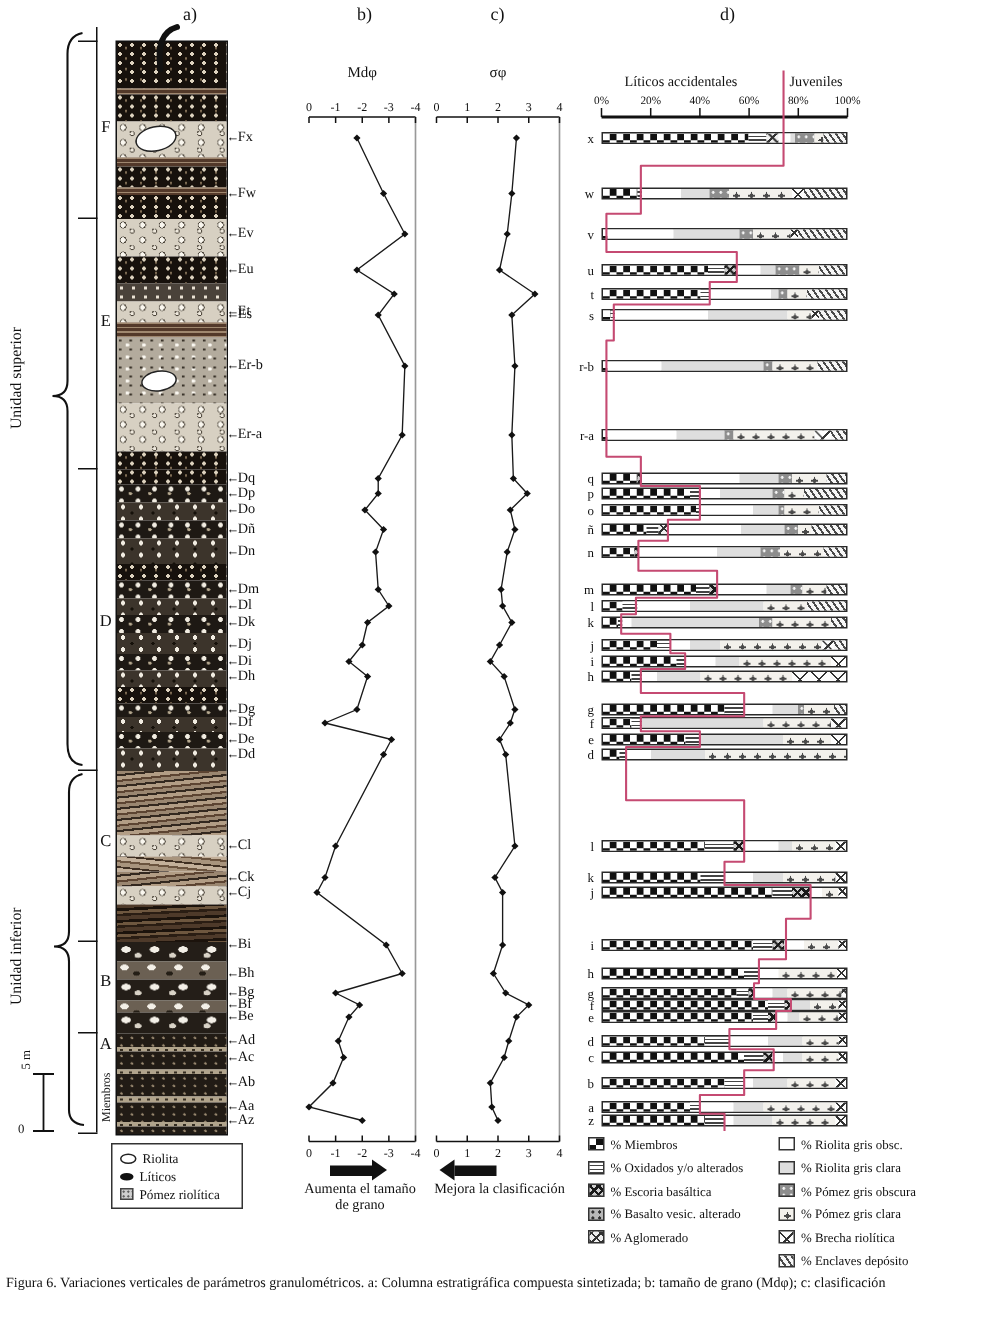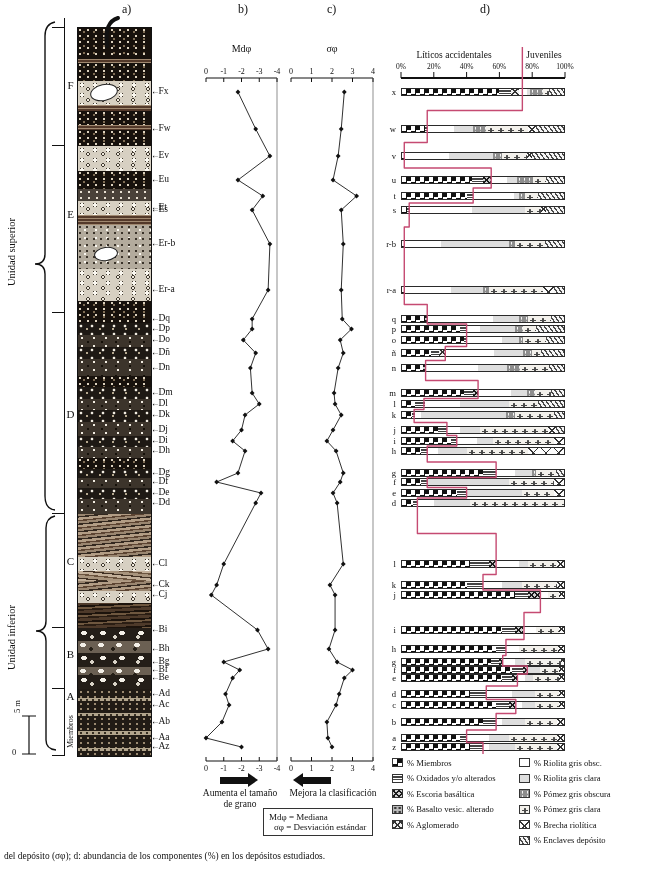--- a/index.html
+++ b/index.html
@@ -686,25 +686,35 @@
       <text x="565" y="69" text-anchor="middle" font-size="7.5" font-family="Liberation Serif, serif" fill="#111111">100%</text>
       <path d="M 522.36 47 L 522.36 96 L 522.36 110.5 L 427.24 110.5 L 427.24 133 L 427.24 142.5 L 404.28 142.5 L 404.28 160 L 404.28 168 L 491.2 168 L 491.2 184 L 491.2 188 L 473.15999999999997 188 L 473.15999999999997 200 L 473.15999999999997 203 L 409.2 203 L 409.2 214 L 409.2 227 L 404.28 227 L 404.28 248 L 404.28 267 L 404.28 267 L 404.28 294 L 404.28 304.5 L 427.24 304.5 L 427.24 323 L 427.24 324 L 466.6 324 L 466.6 333 L 466.6 334.5 L 466.6 334.5 L 466.6 344 L 466.6 346.5 L 445.28 346.5 L 445.28 357 L 445.28 360.5 L 425.6 360.5 L 425.6 372 L 425.6 380.5 L 478.08 380.5 L 478.08 397 L 478.08 398.5 L 423.96 398.5 L 423.96 408 L 423.96 409.5 L 414.12 409.5 L 414.12 419 L 414.12 422.5 L 446.92 422.5 L 446.92 434 L 446.92 435.5 L 456.76 435.5 L 456.76 445 L 456.76 446 L 427.24 446 L 427.24 455 L 427.24 462 L 496.12 462 L 496.12 477 L 496.12 477.5 L 427.24 477.5 L 427.24 486 L 427.24 487.5 L 466.6 487.5 L 466.6 497 L 466.6 498 L 417.4 498 L 417.4 507 L 417.4 533.5 L 496.12 533.5 L 496.12 568 L 496.12 574.5 L 483 574.5 L 483 589 L 483 590 L 540.4 590 L 540.4 599 L 540.4 612.5 L 524 612.5 L 524 634 L 524 639.5 L 505.96 639.5 L 505.96 653 L 505.96 655.5 L 502.68 655.5 L 502.68 666 L 502.68 666 L 527.28 666 L 527.28 674 L 527.28 674 L 517.44 674 L 517.44 682 L 517.44 686 L 486.28 686 L 486.28 698 L 486.28 699.5 L 515.8 699.5 L 515.8 709 L 515.8 713.5 L 496.12 713.5 L 496.12 726 L 496.12 730 L 466.6 730 L 466.6 742 L 466.6 742.5 L 483 742.5 L 483 751 L 483 754" fill="none" stroke="#c54a72" stroke-width="1.4" stroke-linejoin="round"></path>
     </svg>
 
   <div class="thick-arrow right" style="left:220px;top:777px;width:28px;"></div>
   <div class="arrow-text" style="left:194px;top:788px;width:92px;">Aumenta el tamaño</div>
   <div class="arrow-text" style="left:194px;top:799px;width:92px;">de grano</div>
   <div class="thick-arrow left" style="left:303px;top:777px;width:28px;"></div>
   <div class="arrow-text" style="left:283px;top:788px;width:100px;">Mejora la clasificación</div>
 
-  <div id="note-box">
-    <div>Mdφ = Mediana</div>
-    <div class="l2">σφ = Desviación estándar</div>
-  </div>
-
+
+  <div id="legend-col">
+      <div class="lg-row">
+        <span class="ic-riolita"></span>
+        <span>Riolita</span>
+      </div>
+      <div class="lg-row">
+        <span class="ic-liticos"></span>
+        <span>Líticos</span>
+      </div>
+      <div class="lg-row">
+        <span class="ic-pomez"></span>
+        <span>Pómez riolítica</span>
+      </div>
+    </div>
 
   <div class="comp-col" style="left:392px;" id="comp-legend-1">
       <div class="comp-row">
         <span class="sw pat-and"></span>
         <span>% Miembros</span>
       </div>
       <div class="comp-row">
         <span class="sw pat-oxi"></span>
         <span>% Oxidados y/o alterados</span>
       </div>
@@ -742,15 +752,15 @@
         <span class="sw pat-bre"></span>
         <span>% Brecha riolítica</span>
       </div>
       <div class="comp-row">
         <span class="sw pat-enc"></span>
         <span>% Enclaves depósito</span>
       </div>
     </div>
 
   <div id="caption">
-    <div>del depósito (σφ); d: abundancia de los componentes (%) en los depósitos estudiados.</div>
+    <div>Figura 6. Variaciones verticales de parámetros granulométricos. a: Columna estratigráfica compuesta sintetizada; b: tamaño de grano (Mdφ); c: clasificación</div>
   </div>
 </div>
 
 </body></html>

